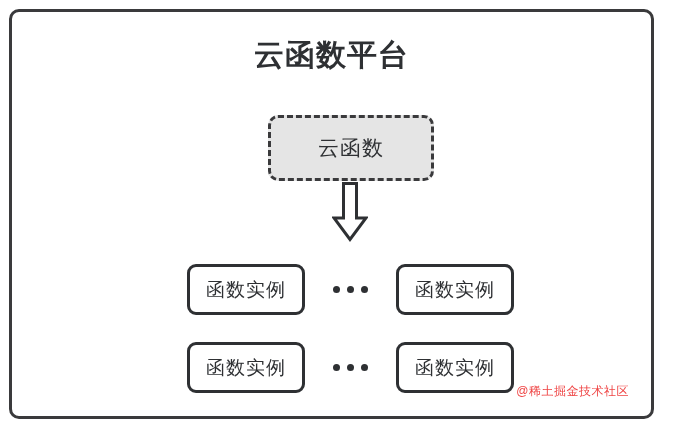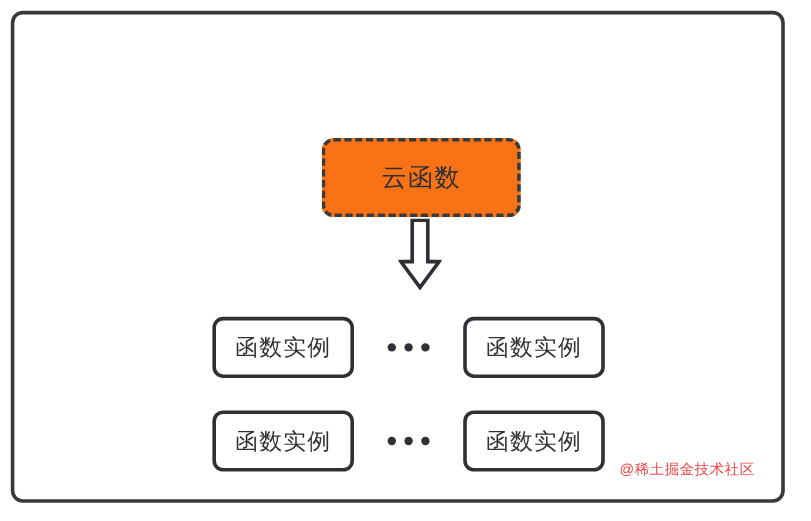--- a/index.html
+++ b/index.html
@@ -51,21 +51,21 @@
   
   .cloud-function-box {
     position: absolute;
     left: 256px;
     top: 103px;
     width: 166px;
     height: 66px;
     box-sizing: border-box;
     border: 3px dashed #3a3a3c;
     border-radius: 10px;
-    background: #f97316;
+    background: #e5e5e5;
     display: flex;
     align-items: center;
     justify-content: center;
   }
   .cloud-function-label {
     font-size: 21px;
     color: #2e3033;
     letter-spacing: 1px;
   }
 
@@ -74,21 +74,21 @@
     position: absolute;
     left: 320px;
     top: 170px;
     width: 36px;
     height: 60px;
   }
 
   
   .instance-row {
     position: absolute;
-    left: 165px;
+    left: 175px;
     width: 327px;
     height: 51px;
     display: flex;
     align-items: center;
     justify-content: space-between;
   }
   .instance-row.row-1 { top: 252px; }
   .instance-row.row-2 { top: 330px; }
 
   .instance-box {
@@ -131,20 +131,21 @@
     white-space: nowrap;
   }
 </style>
 </head>
 <body>
 
 <div class="canvas">
 
   <div class="platform-box">
 
+    <div class="platform-title">云函数平台</div>
 
     <div class="cloud-function-box">
       <span class="cloud-function-label">云函数</span>
     </div>
 
     <div class="down-arrow">
       <svg width="36" height="60" viewBox="0 0 36 60" xmlns="http://www.w3.org/2000/svg">
         <path d="M11.5 1.5 L24.5 1.5 L24.5 36 L34 36 L18 57.5 L2 36 L11.5 36 Z" fill="#ffffff" stroke="#2e3033" stroke-width="3" stroke-linejoin="miter"></path>
       </svg>
     </div>

